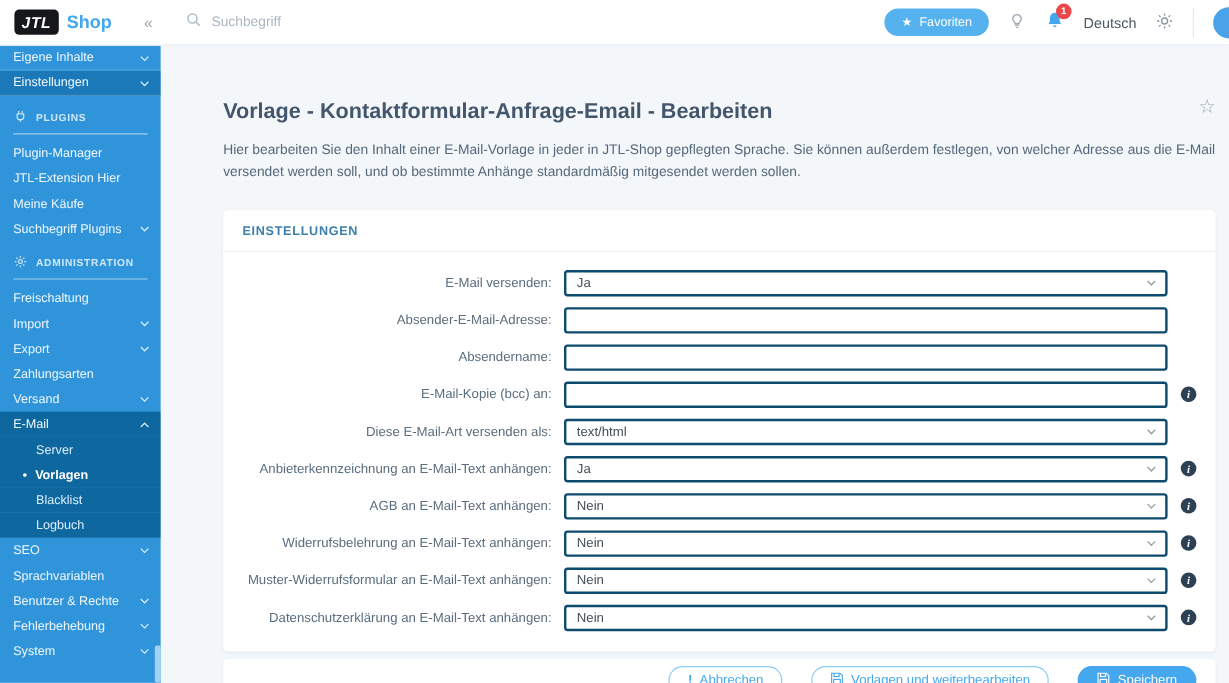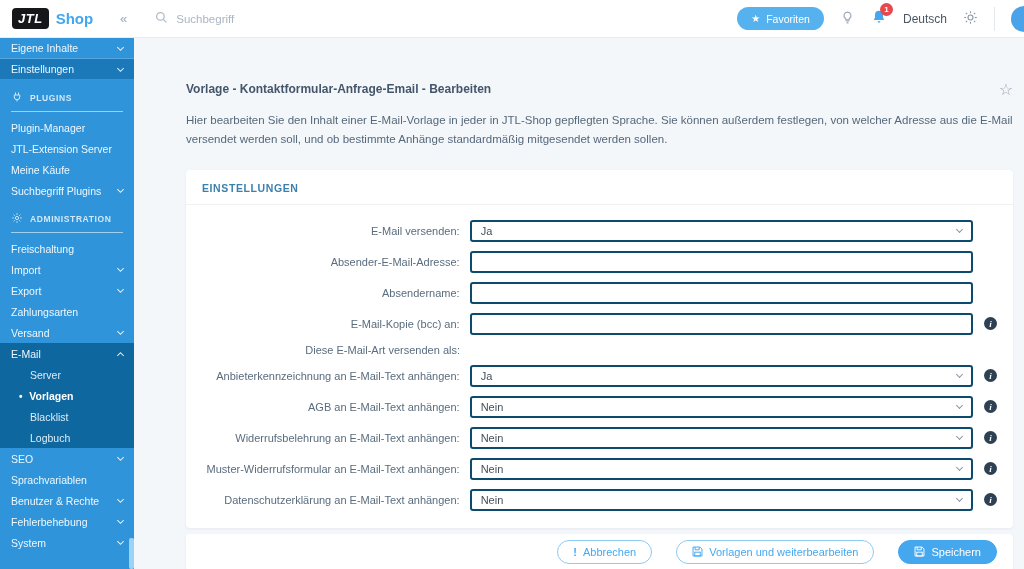--- a/index.html
+++ b/index.html
@@ -48,21 +48,21 @@
           border-bottom:1.4px solid rgba(255,255,255,.85); transform:rotate(45deg); margin-top:-2px; }
   .chev.up { transform:rotate(225deg); margin-top:3px; }
   .sb-section { display:flex; align-items:center; gap:7px; padding:11px 11px 4px 11px;
                 color:#cfe8fa; font-size:8.5px; letter-spacing:.6px; font-weight:bold; }
   .sb-divider { border-bottom:1px solid rgba(255,255,255,.55); margin:2px 11px 5px 11px; }
 
   
   .main { position:absolute; top:38px; left:134px; width:890px; height:531px;
           background:#f4f7fa; padding:44px 11px 0 52px; }
   .title-row { display:flex; align-items:flex-start; justify-content:space-between; }
-  .page-title { font-size:12px; font-weight:bold; color:#44566c; }
+  .page-title { font-size:18px; font-weight:bold; color:#44566c; }
   .fav-toggle { color:#9aa7b5; font-size:16px; background:none; border:none; cursor:pointer; line-height:1; }
   .page-desc { font-size:11.5px; color:#55687b; line-height:1.65; margin-top:13px; max-width:840px; }
 
   .card { background:#ffffff; border-radius:4px; box-shadow:0 1px 3px rgba(60,80,100,.08);
           margin-top:21px; width:827px; }
   .card-header { padding:12px 16px 10px 16px; border-bottom:1px solid #eef2f5;
                  color:#3c80ad; font-size:10.5px; font-weight:bold; letter-spacing:.6px; }
   .card-body { padding:15px 16px 8px 16px; }
   .form-row { display:flex; align-items:center; margin-bottom:9px; }
   .form-label { width:268px; text-align:right; padding-right:10px; font-size:11px; color:#5a6c7e; }
@@ -160,21 +160,21 @@
       <span><svg width="12" height="12" viewBox="0 0 24 24" fill="none" stroke="#cfe8fa" stroke-width="2">
           <path d="M9 3v5M15 3v5M6.5 8h11v4a5.5 5.5 0 0 1-11 0zM12 17.5V21"></path>
         </svg></span>
       <span>PLUGINS</span>
     </div>
     <div class="sb-divider"></div>
     <div class="sb-item">
       <span class="sb-label">Plugin-Manager</span>
     </div>
     <div class="sb-item">
-      <span class="sb-label">JTL-Extension Server</span>
+      <span class="sb-label">JTL-Extension Hier</span>
     </div>
     <div class="sb-item">
       <span class="sb-label">Meine Käufe</span>
     </div>
     <div class="sb-item">
       <span class="sb-label">Suchbegriff Plugins</span>
       <span class="chev"></span>
     </div>
     <div class="sb-section">
       <span><svg width="12" height="12" viewBox="0 0 24 24" fill="none" stroke="#cfe8fa" stroke-width="2">
@@ -274,20 +274,24 @@
         </div>
         <div class="form-row">
           <label class="form-label">E-Mail-Kopie (bcc) an:</label>
           <div class="control is-input">
             <span></span>
           </div>
           <span class="info-dot">i</span>
         </div>
         <div class="form-row">
           <label class="form-label">Diese E-Mail-Art versenden als:</label>
+          <div class="control">
+            <span>text/html</span>
+            <span class="cchev"></span>
+          </div>
           <span class="info-spacer"></span>
         </div>
         <div class="form-row">
           <label class="form-label">Anbieterkennzeichnung an E-Mail-Text anhängen:</label>
           <div class="control">
             <span>Ja</span>
             <span class="cchev"></span>
           </div>
           <span class="info-dot">i</span>
         </div>

